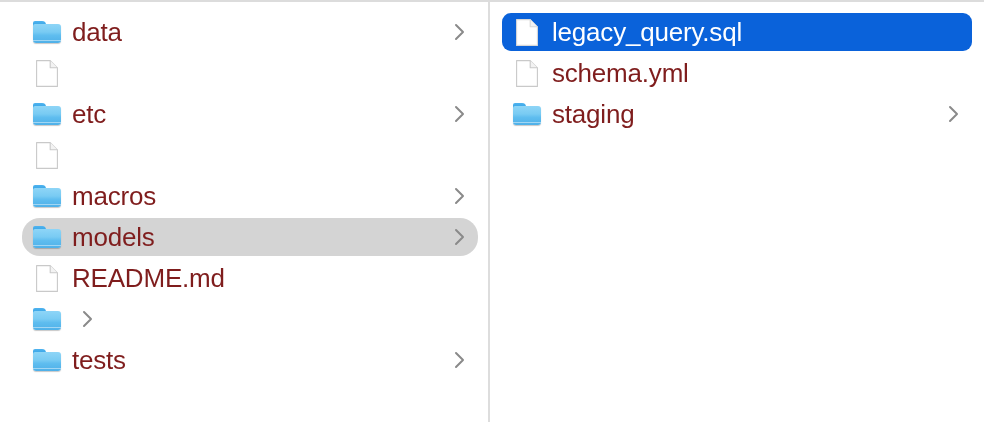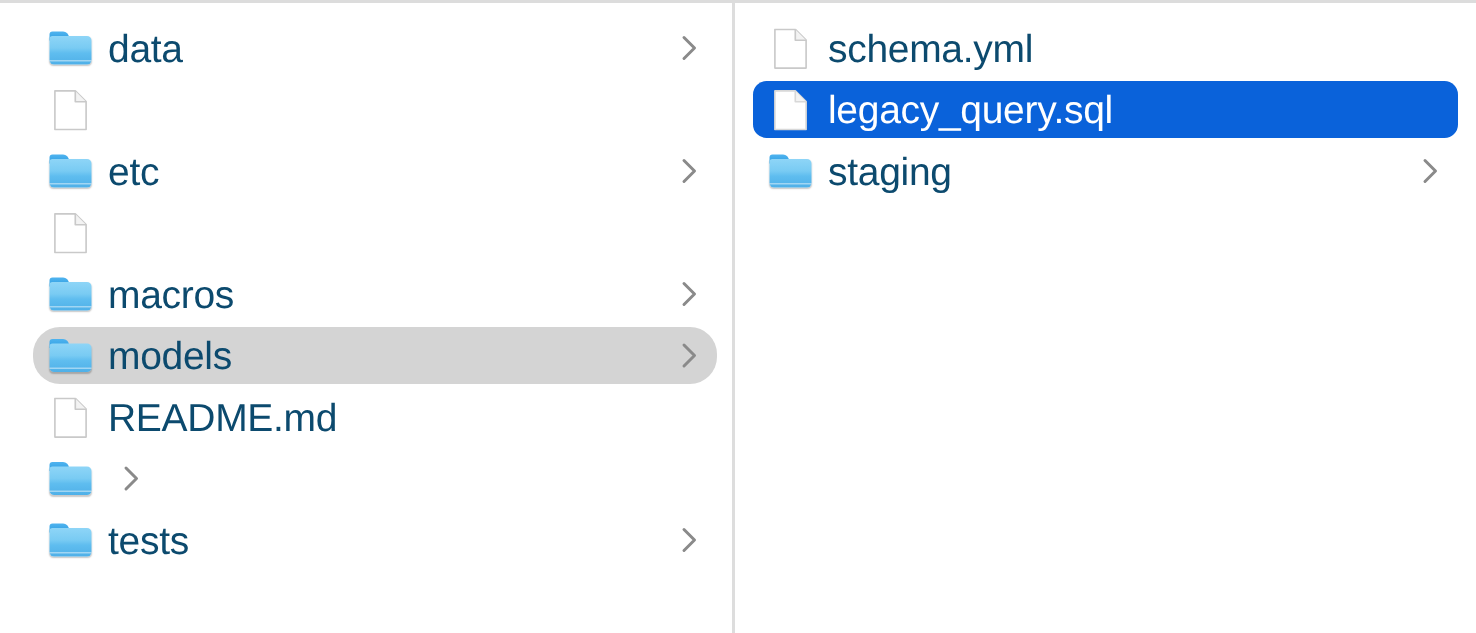--- a/index.html
+++ b/index.html
@@ -118,21 +118,21 @@
     position: relative;
     width: 22px;
     height: 27px;
   }
   .file-icon svg { display: block; }
 
   
   .label {
     font-size: 26px;
     line-height: 30px;
-    color: #0c4a6e;
+    color: #7f1d1d;
     letter-spacing: -0.2px;
     white-space: nowrap;
     overflow: hidden;
     text-overflow: ellipsis;
     flex: 1 1 auto;
   }
   .row.selected-blue .label {
     color: #ffffff;
   }
 
@@ -279,52 +279,52 @@
         </span>
         <span class="label">tests</span>
         <div class="chevron">
           <svg width="11" height="18" viewBox="0 0 11 18">
             <path d="M2 2 L9 9 L2 16" fill="none" stroke="#8a8a8a" stroke-width="2" stroke-linecap="round" stroke-linejoin="round"></path>
           </svg>
         </div>
       </div>
     </div>
   <div class="column column-right">
+      <div class="row selected-blue">
+        <span class="icon-wrap">
+          <div class="file-icon">
+            <svg width="22" height="27" viewBox="0 0 22 27">
+              <path d="M0.6 0.6 H14.2 L21.4 7.8 V26.4 H0.6 Z" fill="#ffffff" stroke="#d8d8d8" stroke-width="1.1" stroke-linejoin="round"></path>
+              <path d="M14.2 0.6 L14.2 7.8 L21.4 7.8" fill="#f3f3f3" stroke="#d8d8d8" stroke-width="1.1" stroke-linejoin="round"></path>
+            </svg>
+          </div>
+        </span>
+        <span class="label">legacy_query.sql</span>
+        <div class="chevron hidden">
+          <svg width="11" height="18" viewBox="0 0 11 18">
+            <path d="M2 2 L9 9 L2 16" fill="none" stroke="#8a8a8a" stroke-width="2" stroke-linecap="round" stroke-linejoin="round"></path>
+          </svg>
+        </div>
+      </div>
       <div class="row">
         <span class="icon-wrap">
           <div class="file-icon">
             <svg width="22" height="27" viewBox="0 0 22 27">
               <path d="M0.6 0.6 H14.2 L21.4 7.8 V26.4 H0.6 Z" fill="#ffffff" stroke="#c9c9c9" stroke-width="1.1" stroke-linejoin="round"></path>
               <path d="M14.2 0.6 L14.2 7.8 L21.4 7.8" fill="#f3f3f3" stroke="#c9c9c9" stroke-width="1.1" stroke-linejoin="round"></path>
             </svg>
           </div>
         </span>
         <span class="label">schema.yml</span>
         <div class="chevron hidden">
           <svg width="11" height="18" viewBox="0 0 11 18">
             <path d="M2 2 L9 9 L2 16" fill="none" stroke="#8a8a8a" stroke-width="2" stroke-linecap="round" stroke-linejoin="round"></path>
           </svg>
         </div>
       </div>
-      <div class="row selected-blue">
-        <span class="icon-wrap">
-          <div class="file-icon">
-            <svg width="22" height="27" viewBox="0 0 22 27">
-              <path d="M0.6 0.6 H14.2 L21.4 7.8 V26.4 H0.6 Z" fill="#ffffff" stroke="#d8d8d8" stroke-width="1.1" stroke-linejoin="round"></path>
-              <path d="M14.2 0.6 L14.2 7.8 L21.4 7.8" fill="#f3f3f3" stroke="#d8d8d8" stroke-width="1.1" stroke-linejoin="round"></path>
-            </svg>
-          </div>
-        </span>
-        <span class="label">legacy_query.sql</span>
-        <div class="chevron hidden">
-          <svg width="11" height="18" viewBox="0 0 11 18">
-            <path d="M2 2 L9 9 L2 16" fill="none" stroke="#8a8a8a" stroke-width="2" stroke-linecap="round" stroke-linejoin="round"></path>
-          </svg>
-        </div>
-      </div>
       <div class="row">
         <span class="icon-wrap">
           <div class="folder-icon">
             <div class="fld-back"></div>
             <div class="fld-front"></div>
           </div>
         </span>
         <span class="label">staging</span>
         <div class="chevron">
           <svg width="11" height="18" viewBox="0 0 11 18">

